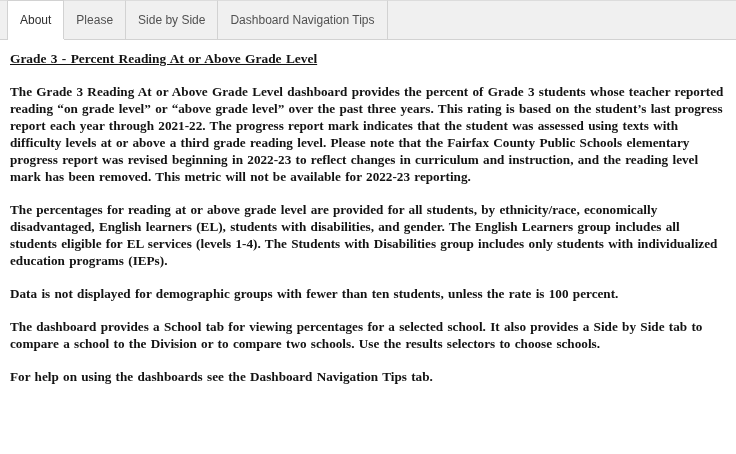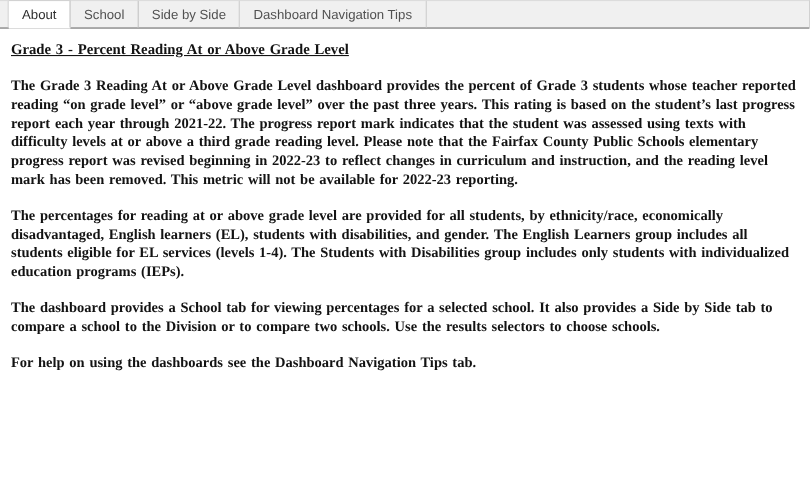--- a/index.html
+++ b/index.html
@@ -10,23 +10,23 @@
     background: #ffffff;
     overflow: hidden;
     position: relative;
     font-family: "Liberation Sans", sans-serif;
   }
 
   
   .tabbar {
     display: flex;
     align-items: stretch;
-    height: 26px;
+    height: 40px;
     width: 736px;
-    background: #000000;
+    background: #0369a1;
     border-bottom: 1px solid #d2d2d2;
   }
   .tab {
     background: #f0f0f0;
     border-top: 1px solid #dcdcdc;
     border-right: 1px solid #d2d2d2;
     color: #515151;
     font-size: 12px;
     line-height: 20px;
     padding: 0 12px;
@@ -80,32 +80,33 @@
 <body>
 
 <div class="app">
 
   <div class="tabbar">
     <div class="tab tab-stub"></div>
     <div class="tab active">
       <span>About</span>
     </div>
     <div class="tab">
-      <span>School</span>
+      <span>Please</span>
     </div>
     <div class="tab">
       <span>Side by Side</span>
     </div>
     <div class="tab">
       <span>Dashboard Navigation Tips</span>
     </div>
     <div class="tab-filler"></div>
   </div>
 
   <div class="content">
     <h1>Grade 3 - Percent Reading At or Above Grade Level</h1>
     <p>The Grade 3 Reading At or Above Grade Level dashboard provides the percent of Grade 3 students whose teacher reported reading “on grade level” or “above grade level” over the past three years. This rating is based on the student’s last progress report each year through 2021-22. The progress report mark indicates that the student was assessed using texts with difficulty levels at or above a third grade reading level. Please note that the Fairfax County Public Schools elementary progress report was revised beginning in 2022-23 to reflect changes in curriculum and instruction, and the reading level mark has been removed. This metric will not be available for 2022-23 reporting.</p>
     <p>The percentages for reading at or above grade level are provided for all students, by ethnicity/race, economically disadvantaged, English learners (EL), students with disabilities, and gender. The English Learners group includes all students eligible for EL services (levels 1-4). The Students with Disabilities group includes only students with individualized education programs (IEPs).</p>
+    <p>Data is not displayed for demographic groups with fewer than ten students, unless the rate is 100 percent.</p>
     <p>The dashboard provides a School tab for viewing percentages for a selected school. It also provides a Side by Side tab to compare a school to the Division or to compare two schools. Use the results selectors to choose schools.</p>
     <p>For help on using the dashboards see the Dashboard Navigation Tips tab.</p>
   </div>
 
 </div>
 
 </body></html>

